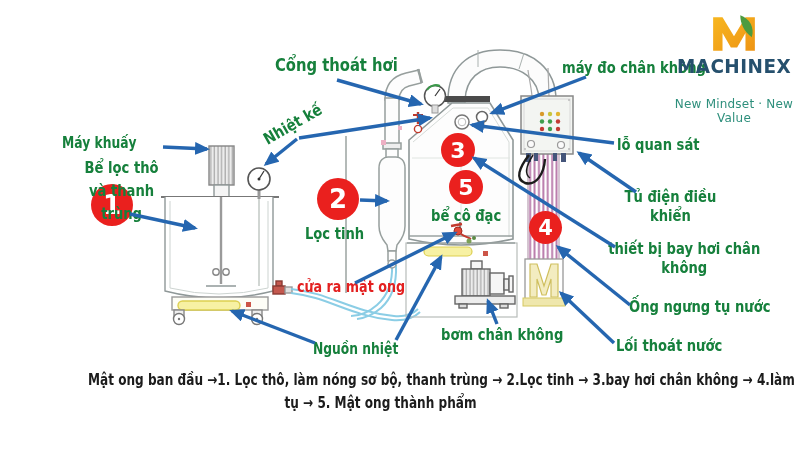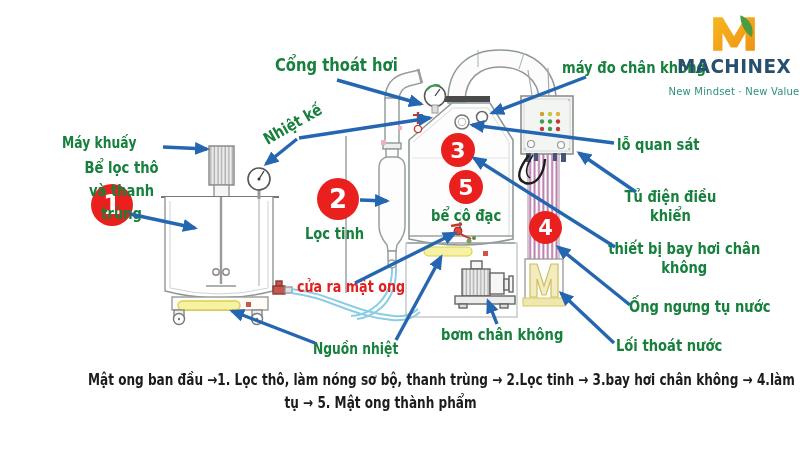--- a/index.html
+++ b/index.html
@@ -32,21 +32,21 @@
   #step-1{left:91px;top:184px;width:42px;height:42px;font-size:26px;}
   #step-2{left:317px;top:178px;width:42px;height:42px;font-size:26px;}
   #step-3{left:441px;top:133px;width:34px;height:34px;font-size:22px;}
   #step-5{left:449px;top:170px;width:34px;height:34px;font-size:22px;}
   #step-4{left:529px;top:211px;width:33px;height:33px;font-size:21px;}
   
   .logo{position:absolute;left:668px;top:14px;width:132px;text-align:center;z-index:6;}
   .logo-mark{margin:0 auto;}
   .logo-brand{font-size:20px;font-weight:bold;color:#26506d;letter-spacing:.5px;
               transform:scaleX(.92);transform-origin:50% 0;margin-top:2px;}
-  .logo-tagline{font-size:10px;color:#2e8f7c;margin-top:8px;letter-spacing:.2px;}
+  .logo-tagline{font-size:12px;color:#2e8f7c;margin-top:19px;letter-spacing:.2px;}
   
   .caption{position:absolute;left:0;top:369px;width:800px;color:#1c1c1c;font-weight:bold;
            font-size:15.5px;text-align:center;z-index:5;}
   .caption .cap-line{white-space:nowrap;line-height:23px;transform:scaleX(.78);transform-origin:50% 50%;}
   .caption .cap-line.l2{transform:scaleX(.78) translateX(-25px);}
 </style>
 </head>
 <body>
 
 <div class="stage">

